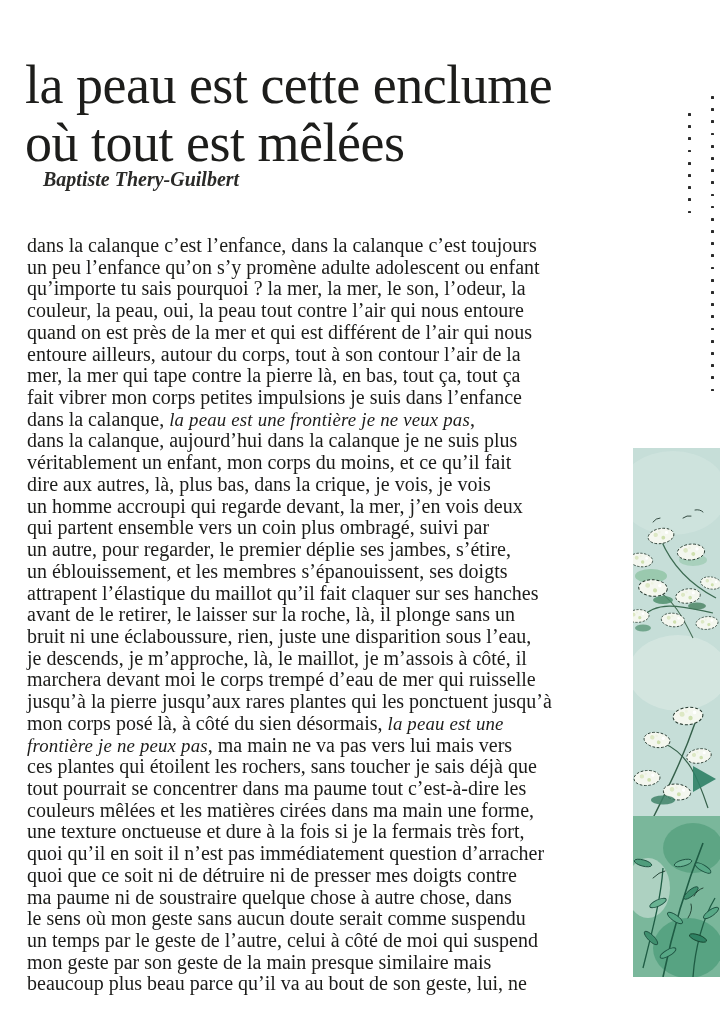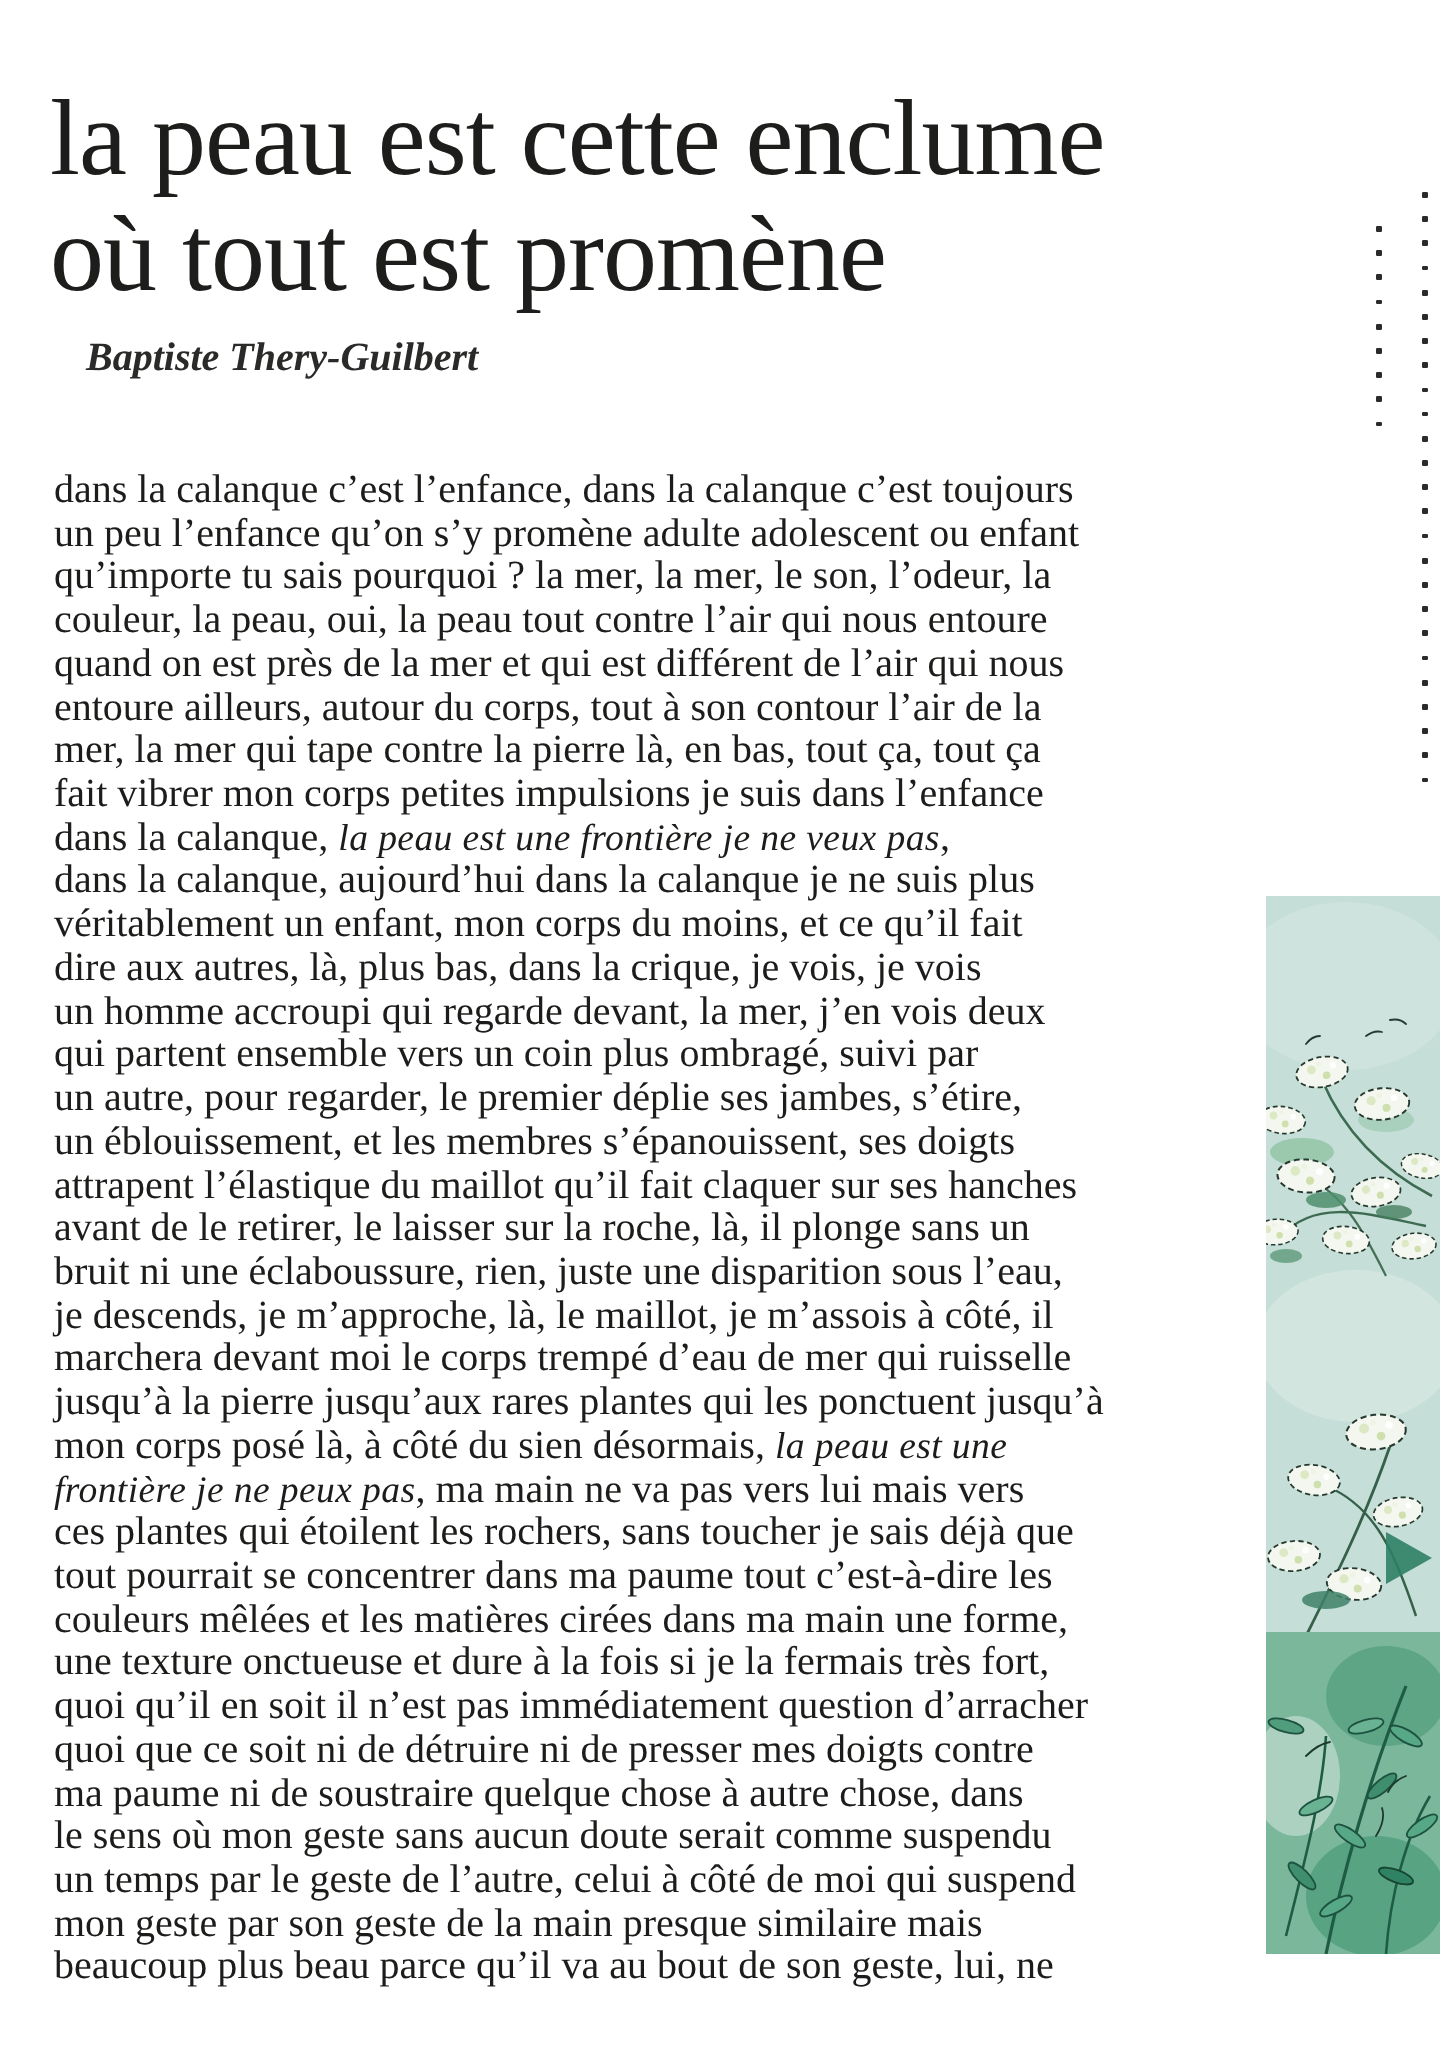--- a/index.html
+++ b/index.html
@@ -2,21 +2,21 @@
 <html><head>
 <meta charset="utf-8">
 <style>
   html, body { margin:0; padding:0; }
   .page {
     position:relative; width:722px; height:1024px;
     background:#ffffff; overflow:hidden;
     font-family:"Liberation Serif", serif;
   }
   .title {
-    position:absolute; left:25px; top:40px; margin:0;
+    position:absolute; left:25px; top:56px; margin:0;
     font-weight:400; font-size:54px; line-height:58px;
     letter-spacing:-0.5px; color:#1d1d1b;
     font-family:"Liberation Serif", serif;
   }
   .author {
     position:absolute; left:27px; top:152px; margin:16px;
     font-size:20px; font-style:italic; font-weight:700;
     color:#2a2a28;
   }
   .body-text {
@@ -34,21 +34,21 @@
   .dots-left  { left:688px; top:113px; }
   .dots-right { left:711px; top:96px;  }
   .dot { width:2.8px; height:2.8px; background:#2b2b2b; border-radius:0.6px; }
   .illustration { position:absolute; left:633px; top:448px; display:block; }
 </style>
 </head>
 <body>
 
 <div class="page">
 
-  <h1 class="title"><span>la peau est cette enclume</span><br><span>où tout est promène</span></h1>
+  <h1 class="title"><span>la peau est cette enclume</span><br><span>où tout est mêlées</span></h1>
 
   <p class="author">Baptiste Thery-Guilbert</p>
 
   <div class="dots dots-left">
       <div class="dot" style="background: rgb(43, 43, 43);"></div>
       <div class="dot" style="background: rgb(43, 43, 43);"></div>
       <div class="dot" style="background: rgb(43, 43, 43);"></div>
       <div class="dot" style="background: rgb(43, 43, 43);"></div>
       <div class="dot" style="background: rgb(43, 43, 43);"></div>
       <div class="dot" style="background: rgb(43, 43, 43);"></div>

